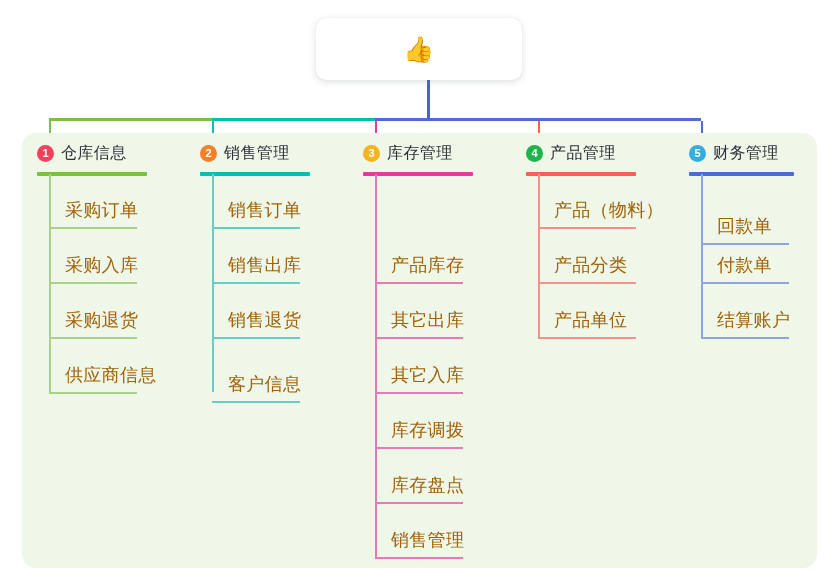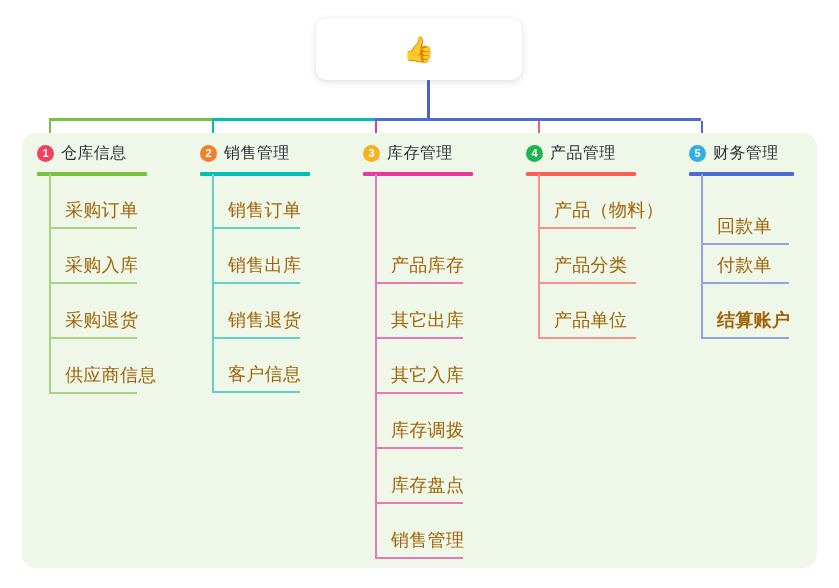--- a/index.html
+++ b/index.html
@@ -130,21 +130,21 @@
             <div class="leaf-rule" style="width: 88px; background: rgb(99, 207, 198);"></div>
           </div>
           <div class="leaf" style="top: 119px; height: 32px; width: 150px;">
             <span class="leaf-label">销售出库</span>
             <div class="leaf-rule" style="width: 88px; background: rgb(99, 207, 198);"></div>
           </div>
           <div class="leaf" style="top: 174px; height: 32px; width: 150px;">
             <span class="leaf-label">销售退货</span>
             <div class="leaf-rule" style="width: 88px; background: rgb(99, 207, 198);"></div>
           </div>
-          <div class="leaf" style="top: 228px; height: 32px; width: 150px;">
+          <div class="leaf" style="top: 238px; height: 32px; width: 150px;">
             <span class="leaf-label">客户信息</span>
             <div class="leaf-rule" style="width: 88px; background: rgb(99, 207, 198);"></div>
           </div>
         </div>
         <div class="col" style="left: 341px; width: 150px; height: 435px;">
           <div class="col-head">
             <span class="badge" style="background: rgb(245, 179, 34);">3</span>
             <span class="col-title">库存管理</span>
           </div>
           <div class="head-rule" style="width: 110px; background: rgb(232, 56, 158);"></div>
@@ -202,21 +202,21 @@
           <div class="head-rule" style="width: 105px; background: rgb(75, 108, 212);"></div>
           <div class="spine" style="height: 163px; background: rgb(143, 164, 224);"></div>
           <div class="leaf" style="top: 80px; height: 32px; width: 150px;">
             <span class="leaf-label">回款单</span>
             <div class="leaf-rule" style="width: 88px; background: rgb(143, 164, 224);"></div>
           </div>
           <div class="leaf" style="top: 119px; height: 32px; width: 150px;">
             <span class="leaf-label">付款单</span>
             <div class="leaf-rule" style="width: 88px; background: rgb(143, 164, 224);"></div>
           </div>
-          <div class="leaf" style="top: 174px; height: 32px; width: 150px; font-weight: bold;">
+          <div class="leaf" style="top: 174px; height: 32px; width: 150px;">
             <span class="leaf-label">结算账户</span>
             <div class="leaf-rule" style="width: 88px; background: rgb(143, 164, 224);"></div>
           </div>
         </div>
       </div>
   </div>
 
 </div>
 
 </body></html>

